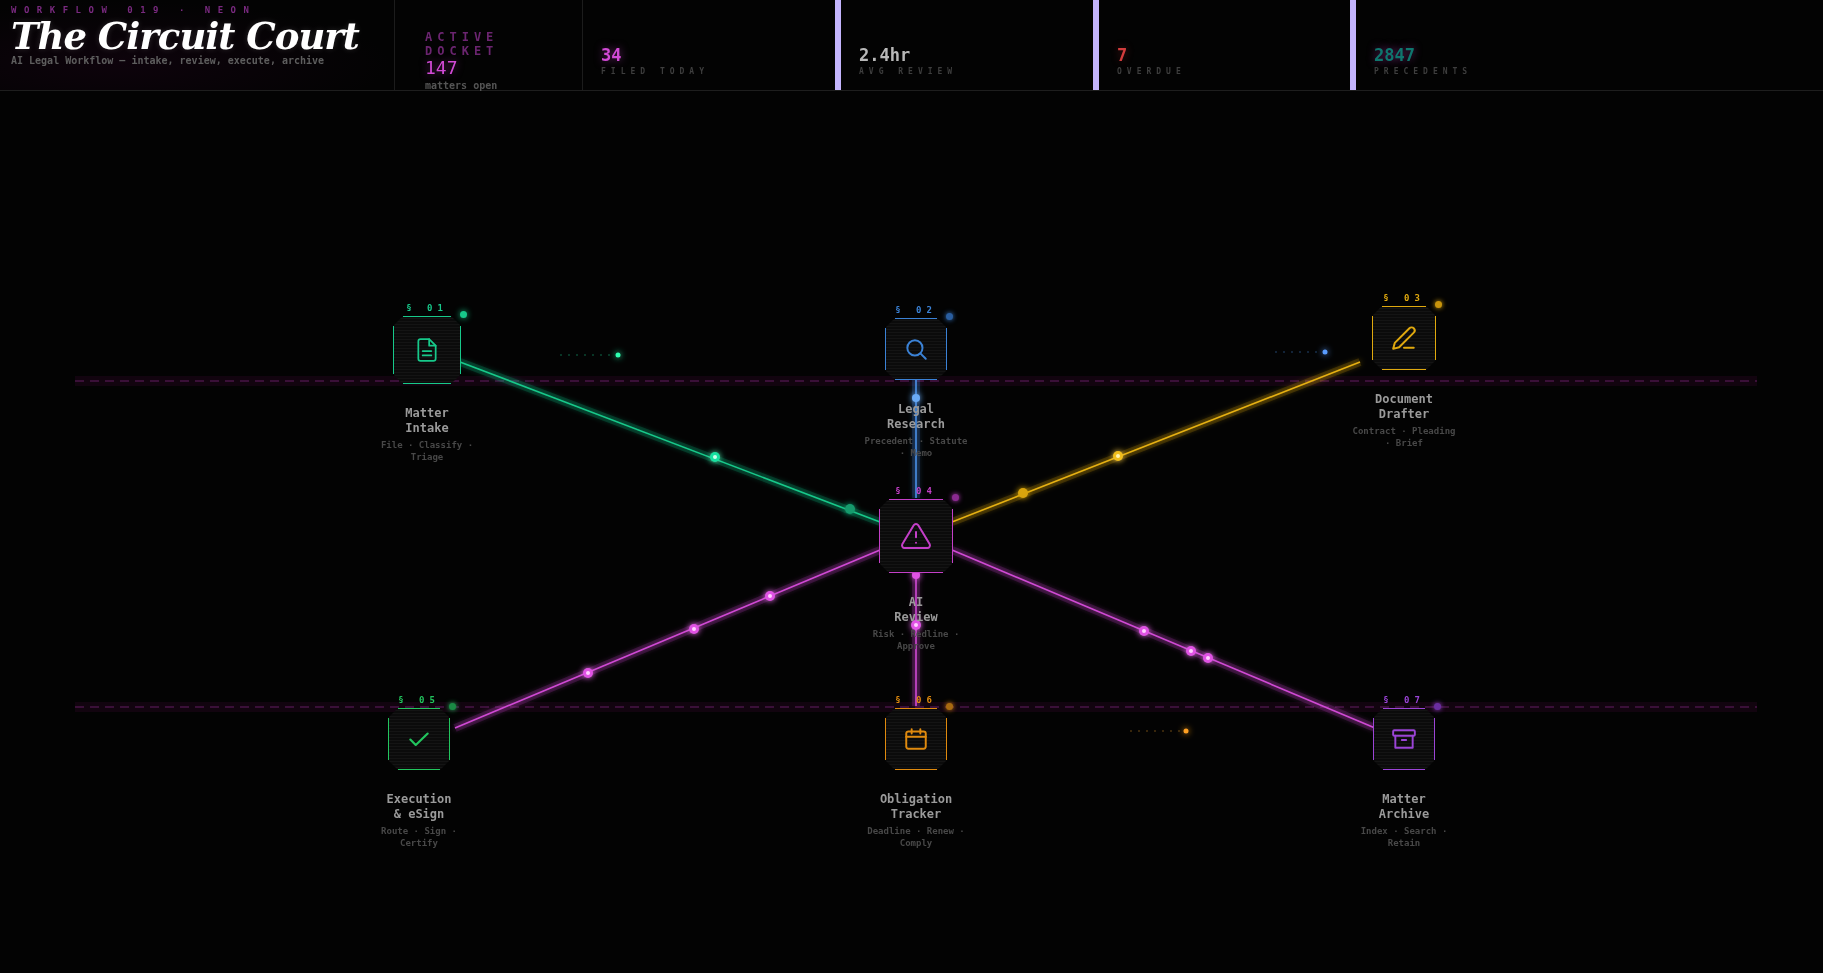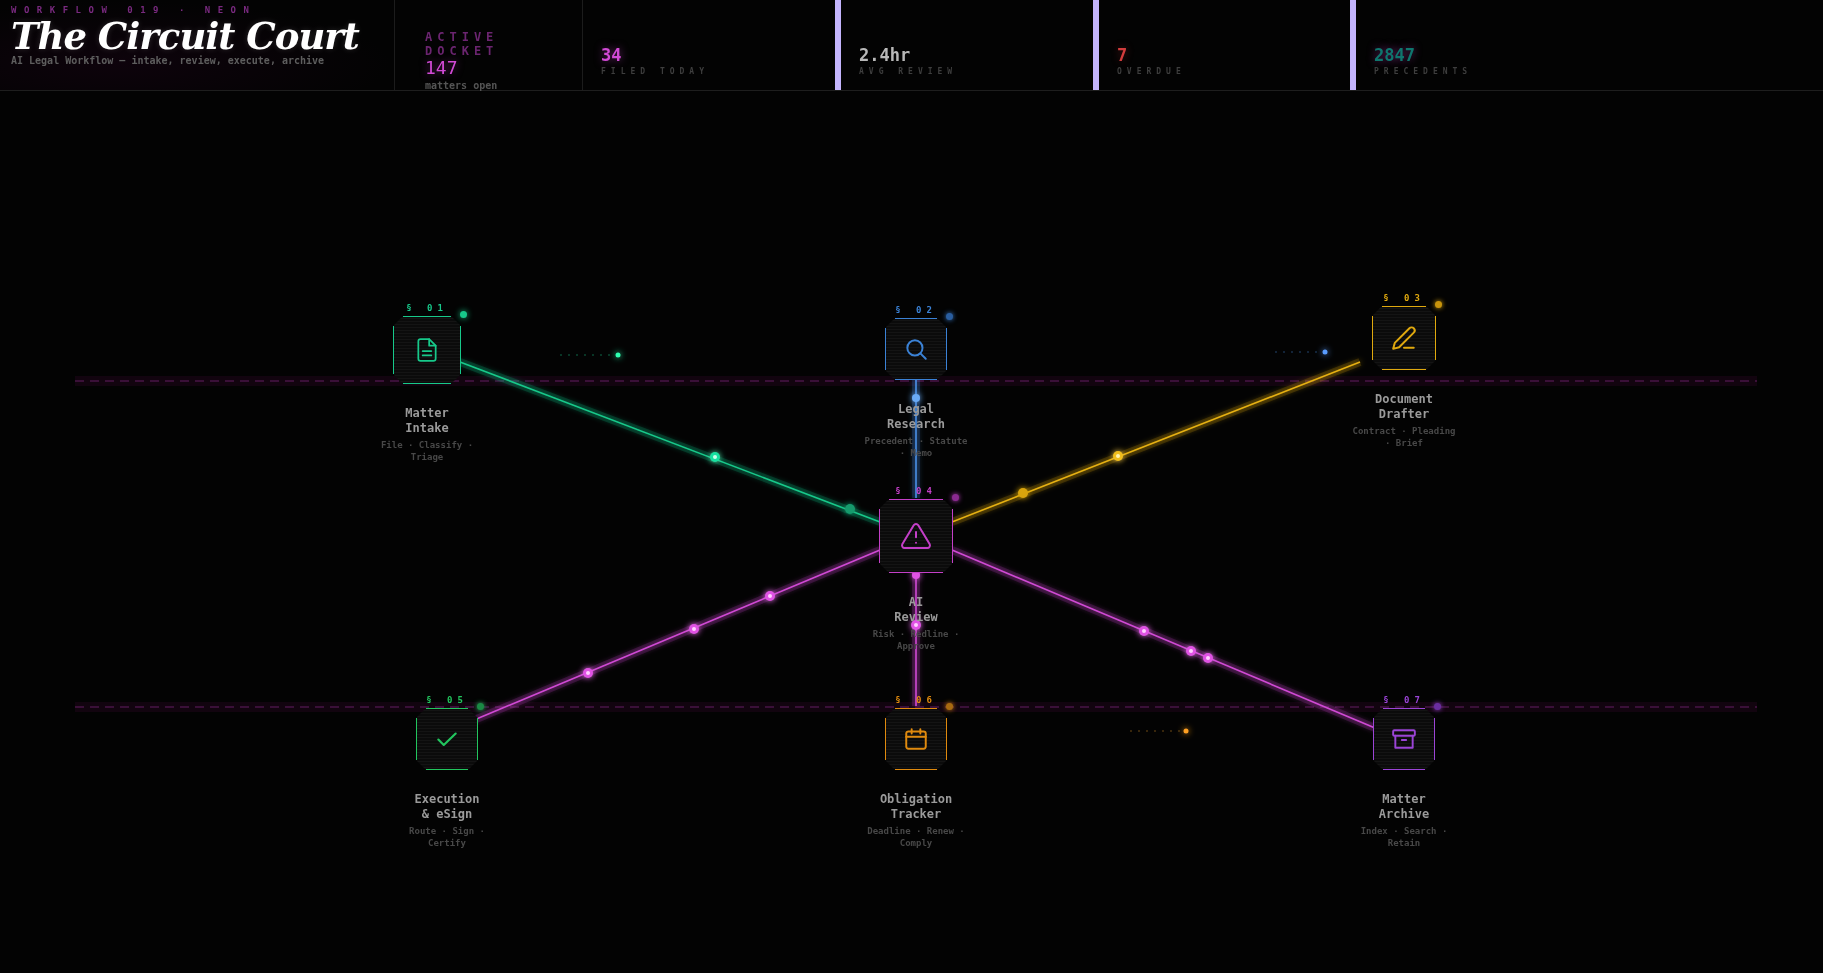--- a/index.html
+++ b/index.html
@@ -210,21 +210,21 @@
     <svg class="icon" width="34" height="32" viewBox="0 0 24 24" fill="none" stroke="#c43fc8" stroke-width="1.5" stroke-linecap="round" stroke-linejoin="round">
       <path d="M10.3 3.9L1.8 18a2 2 0 0 0 1.7 3h17a2 2 0 0 0 1.7-3L13.7 3.9a2 2 0 0 0-3.4 0z"></path>
         <path d="M12 9v4"></path>
         <path d="M12 17h.01"></path>
     </svg>
   </div>
   <div class="name"><span>AI</span><br><span>Review</span></div>
   <div class="desc"><span>Risk · Redline ·</span><br><span>Approve</span></div>
 </div>
 
-<div class="node" style="left:372px;top:694px">
+<div class="node" style="left:344px;top:694px">
   <div class="tag" style="color:#22c55e">§ 05</div>
   <div class="box-wrap" style="width:62px;height:62px">
     <div class="box"></div>
     <div class="bt" style="background:#22c55e"></div>
       <div class="bb" style="background:#22c55e"></div>
     <div class="bl" style="background:#22c55e"></div>
       <div class="br" style="background:#22c55e"></div>
     <div class="dot" style="background:#1a8a44;box-shadow:0 0 5px #22c55e"></div>
     <svg class="icon" width="26" height="26" viewBox="0 0 24 24" fill="none" stroke="#22c55e" stroke-width="2" stroke-linecap="round" stroke-linejoin="round">
       <path d="M4 12.5l5 5L20 7"></path>

